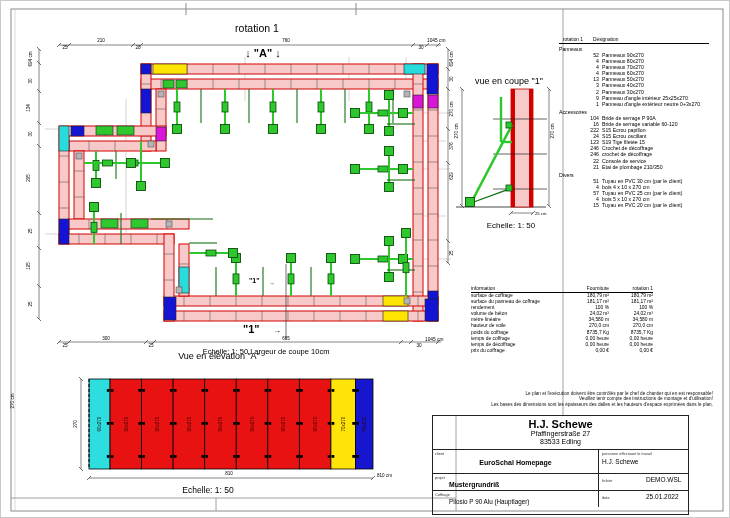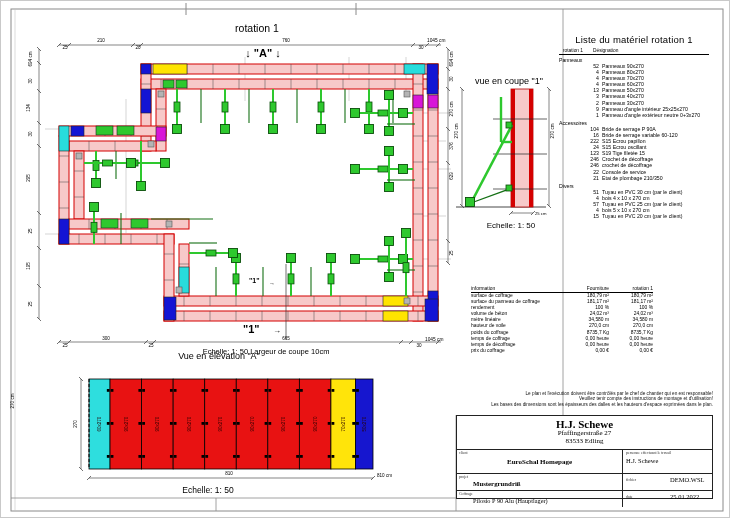--- a/index.html
+++ b/index.html
@@ -23,21 +23,21 @@
   .it{left:470px;top:282px;width:182px;}
   .it-title{font-size:8px;}
   .it-head{display:flex;font-size:4.9px;border-bottom:1px solid #000;margin-top:3px;padding-bottom:1px;}
   .it-row{display:flex;font-size:4.9px;line-height:6.1px;}
   .it-c0{flex:1;}
   .it-c1{width:54px;text-align:right;flex:none;}
   .it-c2{width:44px;text-align:right;flex:none;}
   
   .dc{left:420px;top:390px;width:292px;text-align:right;font-size:4.7px;line-height:5.4px;color:#111;}
   
-  .tb{left:455px;top:414px;width:257px;height:84px;border:1.2px solid #222;box-sizing:border-box;font-family:Liberation Serif, serif;}
+  .tb{left:431px;top:414px;width:257px;height:100px;border:1.2px solid #222;box-sizing:border-box;}
   .tb-top{height:34px;border-bottom:1px solid #222;text-align:center;box-sizing:border-box;padding-top:2px;}
   .tb-co{font-size:11px;font-weight:bold;}
   .tb-ad{font-size:7px;line-height:7.5px;}
   .tb-row{display:flex;border-bottom:1px solid #222;box-sizing:border-box;}
   .tb-row:last-child{border-bottom:none;}
   .tb-l{width:166px;border-right:1px solid #222;box-sizing:border-box;position:relative;padding:1px 2px;}
   .tb-r{flex:1;position:relative;padding:1px 3px;}
   .tb-lab{font-size:3.9px;color:#333;display:block;}
   .tb-val-b{font-size:7px;font-weight:bold;display:block;text-align:center;margin-top:3px;}
   .tb-val{font-size:6.5px;display:block;margin-top:2px;}
@@ -467,21 +467,20 @@
       <text x="13" y="400" font-size="4.6" fill="#000" text-anchor="middle" transform="rotate(-90 13 400)">270 cm</text>
       <line x1="88" y1="477" x2="372" y2="477" stroke="#333" stroke-width="0.6"></line>
       <line x1="86" y1="479" x2="90" y2="475" stroke="#333" stroke-width="0.7"></line>
       <line x1="370" y1="479" x2="374" y2="475" stroke="#333" stroke-width="0.7"></line>
       <text x="228" y="474" font-size="4.6" fill="#000" text-anchor="middle">810</text>
       <text x="376" y="476" font-size="4.6" fill="#000" text-anchor="start">810 cm</text>
       <text x="207" y="492" font-size="8.5" fill="#000" text-anchor="middle">Echelle: 1: 50</text>
     </svg>
 
   <div class="ov ml">
-    <div class="ml-title">Liste du matériel  rotation 1</div>
     <div class="ml-head">
       <span>rotation 1</span>
       <span>Désignation</span>
     </div>
     <div id="ml-body">
         <div class="ml-group">Panneaux</div>
         <div class="ml-row">
           <span class="ml-qty">52</span>
           <span class="ml-label">Panneaux 90x270</span>
         </div>

